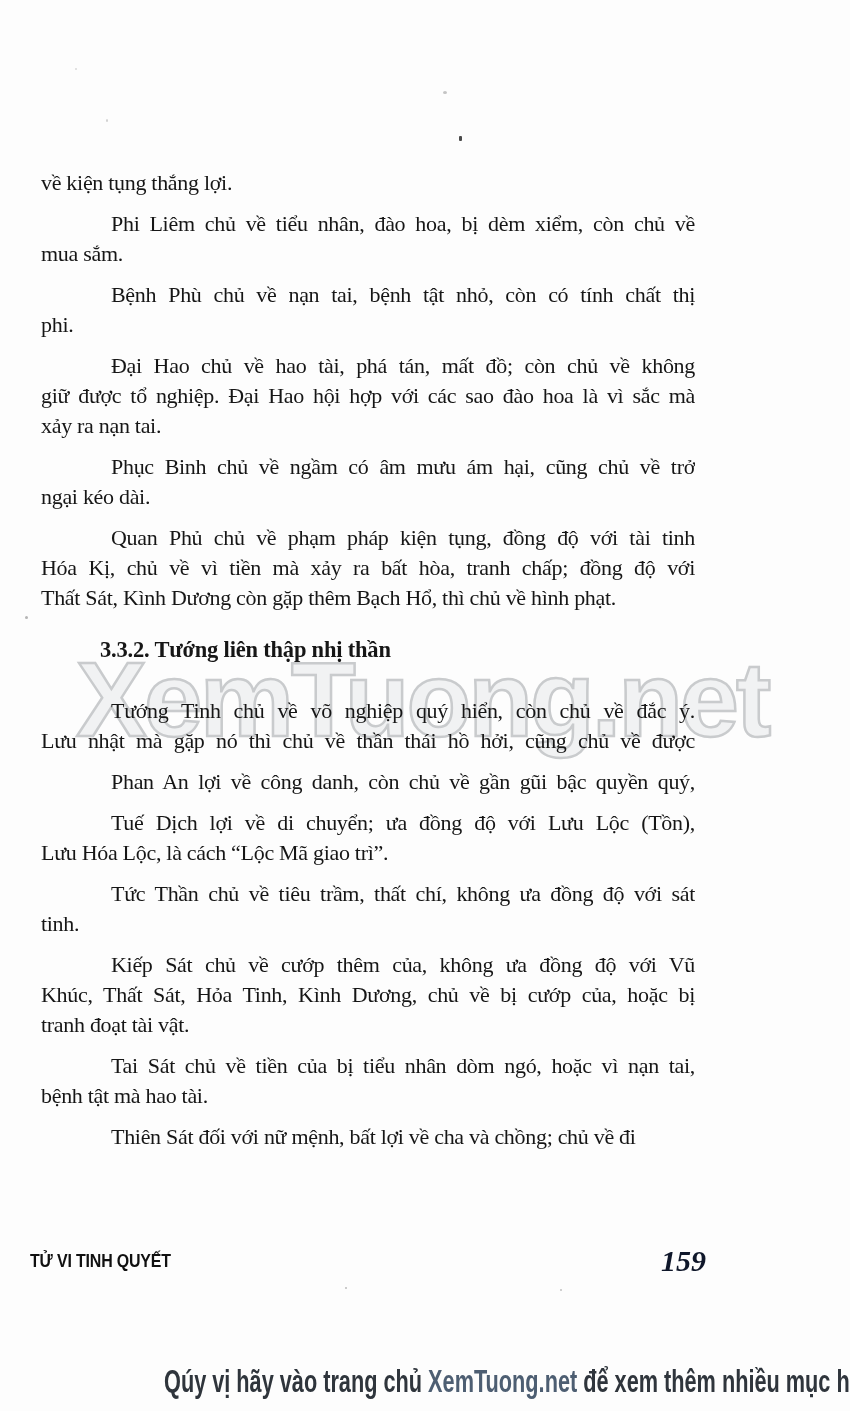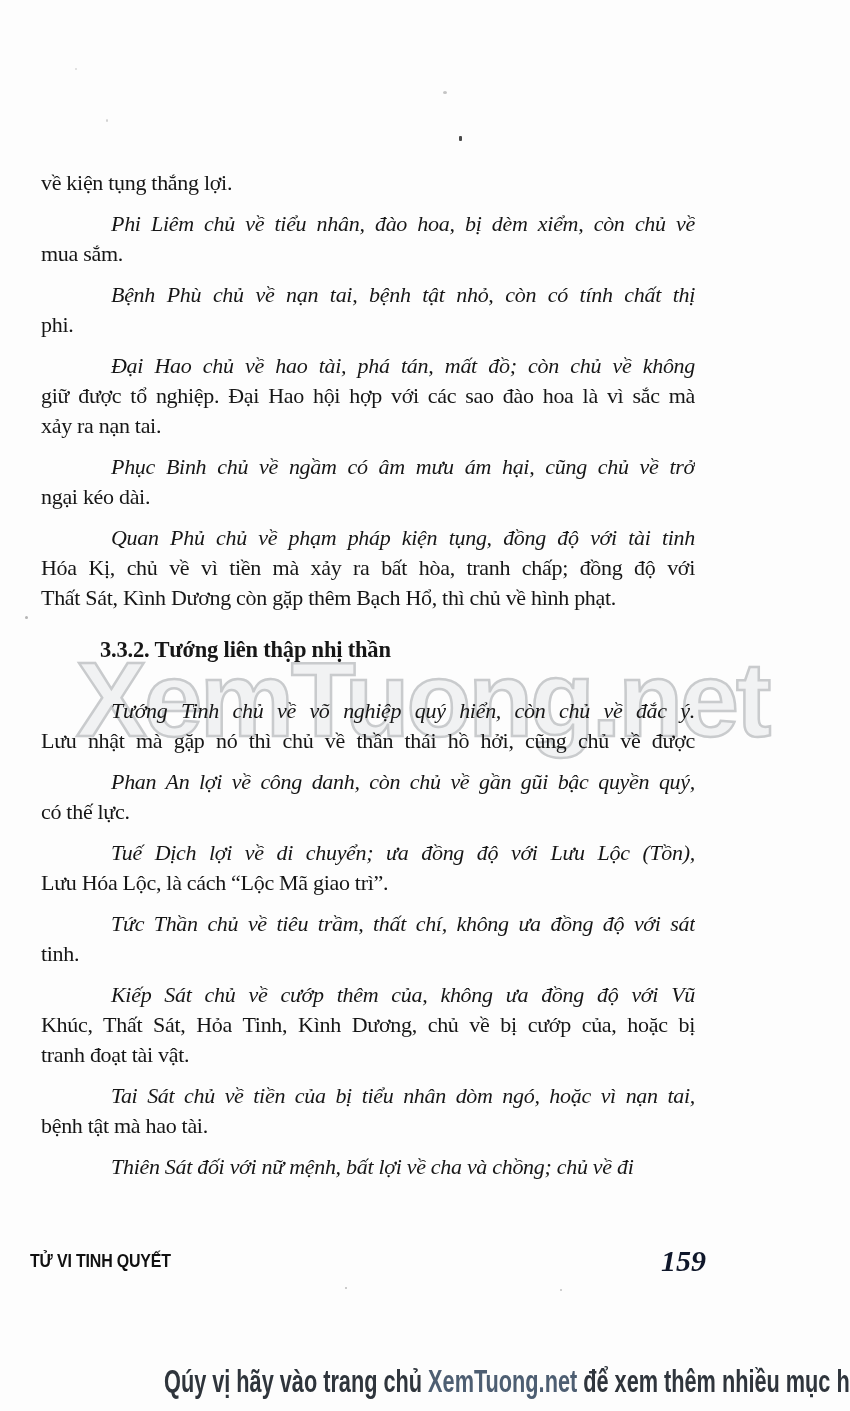--- a/index.html
+++ b/index.html
@@ -41,21 +41,21 @@
     color: #161616;
   }
   .para { margin: 11px; }
   .line {
     height: 30px;
     overflow: hidden;
     text-align: justify;
     text-align-last: justify;
   }
   .line.last { text-align-last: left; }
-  .line.indent { text-indent: 70px; font-style: italic; }
+  .line.indent { text-indent: 70px; }
   .heading {
     font-weight: 700;
     font-size: 22.5px;
     letter-spacing: -0.2px;
     height: 30px;
     margin: 22px 0 31px 0;
     text-indent: 70px;
     white-space: nowrap;
   }
 
@@ -150,21 +150,20 @@
         <div class="line">Hóa Kị, chủ về vì tiền mà xảy ra bất hòa, tranh chấp; đồng độ với</div>
         <div class="line last">Thất Sát, Kình Dương còn gặp thêm Bạch Hổ, thì chủ về hình phạt.</div>
       </div>
       <div class="heading">3.3.2. Tướng liên thập nhị thần</div>
       <div class="para">
         <div class="line indent">Tướng Tinh chủ về võ nghiệp quý hiển, còn chủ về đắc ý.</div>
         <div class="line">Lưu nhật mà gặp nó thì chủ về thần thái hồ hởi, cũng chủ về được</div>
       </div>
       <div class="para">
         <div class="line indent">Phan An lợi về công danh, còn chủ về gần gũi bậc quyền quý,</div>
-        <div class="line last">có thế lực.</div>
       </div>
       <div class="para">
         <div class="line indent">Tuế Dịch lợi về di chuyển; ưa đồng độ với Lưu Lộc (Tồn),</div>
         <div class="line last">Lưu Hóa Lộc, là cách “Lộc Mã giao trì”.</div>
       </div>
       <div class="para">
         <div class="line indent">Tức Thần chủ về tiêu trầm, thất chí, không ưa đồng độ với sát</div>
         <div class="line last">tinh.</div>
       </div>
       <div class="para">

